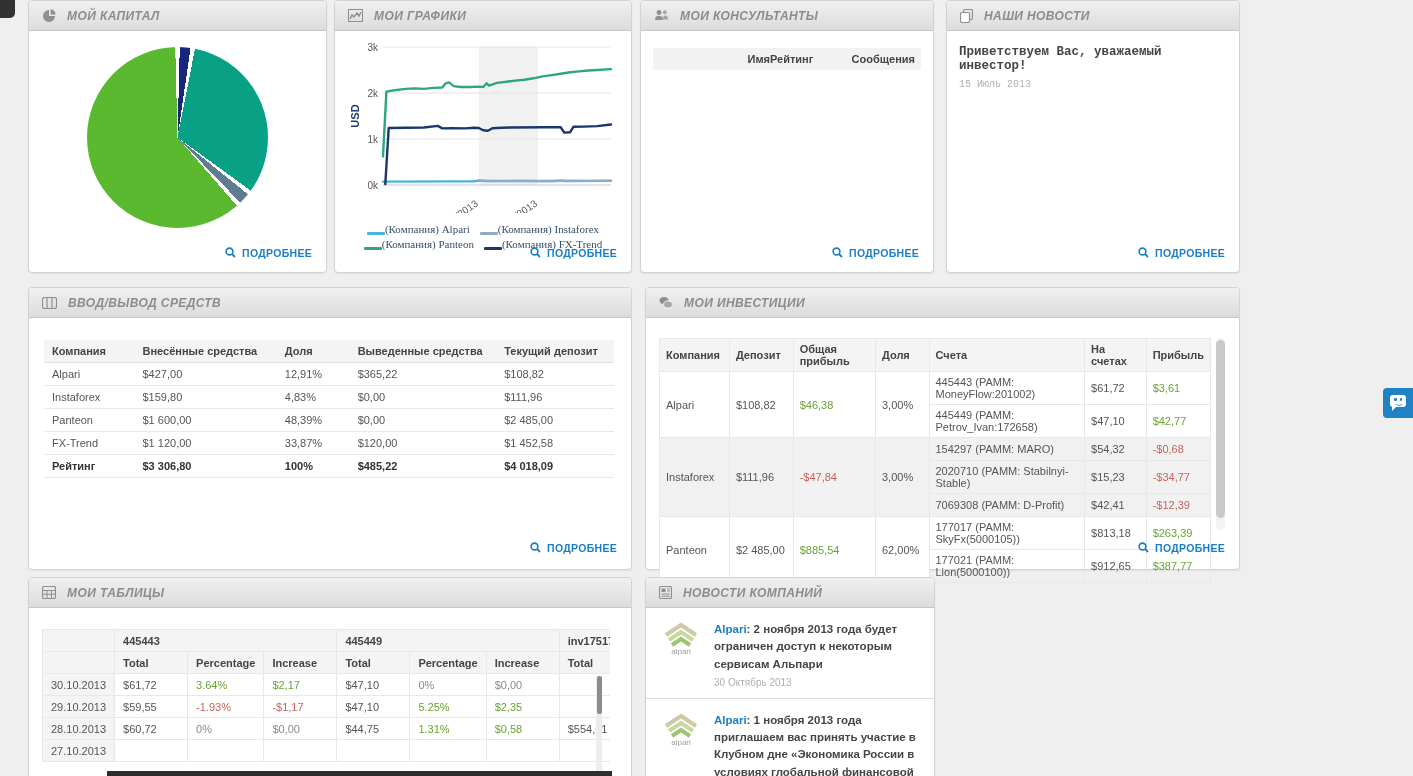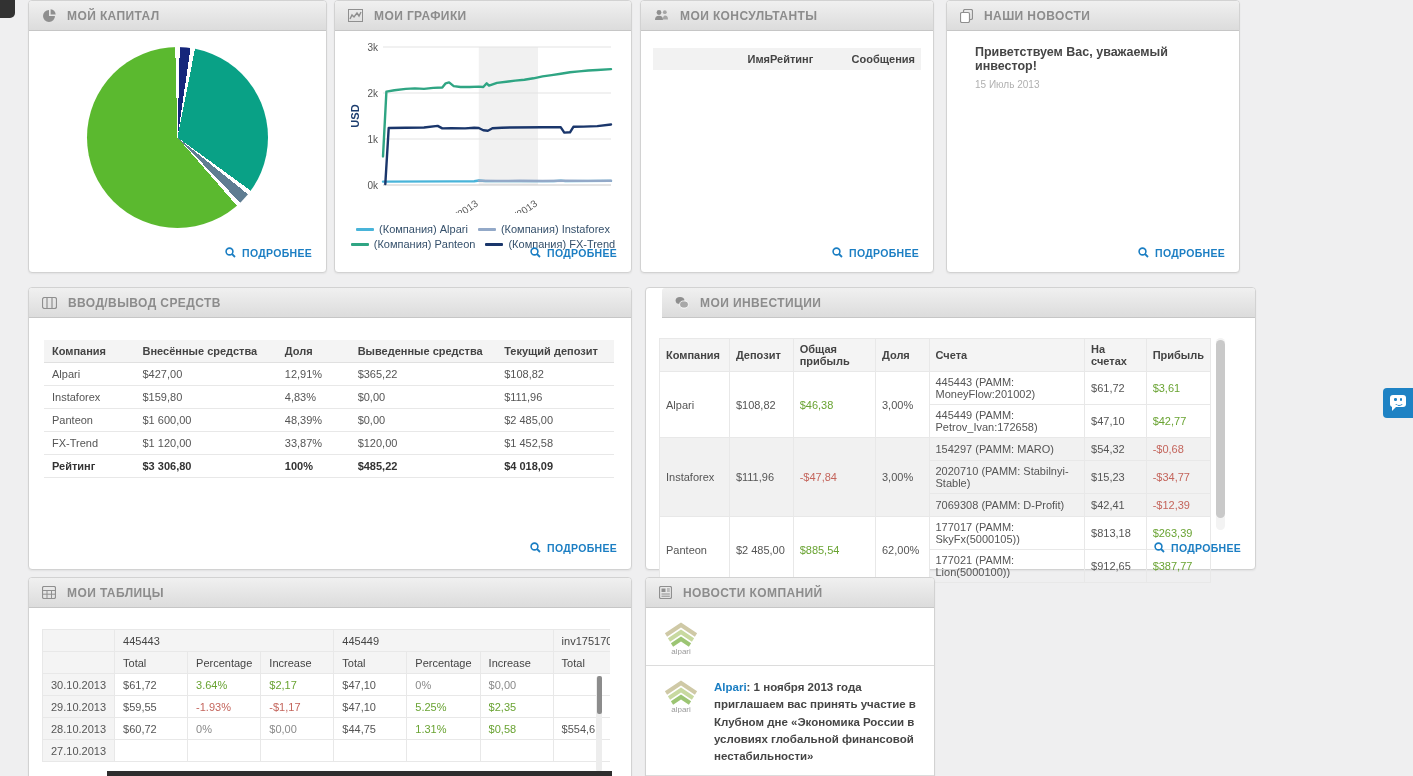--- a/index.html
+++ b/index.html
@@ -2,62 +2,62 @@
 <html><head>
 <meta charset="utf-8">
 <style>
   html,body{margin:0;padding:0;background:#efeff0;}
   .page{position:relative;width:1413px;height:776px;background:#efeff0;overflow:hidden;
         font-family:"Liberation Sans",sans-serif;color:#4a4a4a;}
   .corner-chip{position:absolute;left:0;top:0;width:15px;height:18px;background:#323232;border-radius:0 0 5px 0;}
   .panel{position:absolute;background:#fff;border:1px solid #d2d2d2;border-radius:4px;
          box-shadow:0 1px 2px rgba(0,0,0,.06);}
   .panel-header{height:29px;display:flex;align-items:center;gap:11px;padding:0 13px;
-        background:linear-gradient(#f0f0f0,#dcdcdc);border-bottom:1px solid #c6c6c6;border-radius:3px 3px 0 0;}
+        background:linear-gradient(#f0f0f0,#dcdcdc);border-bottom:1px solid #c6c6c6;border-radius:3px 3px 0 0;font-style:italic;}
   .panel-title{font-size:12px;font-weight:bold;color:#8c8c8c;letter-spacing:.4px;}
   .hicon{display:flex;align-items:center;}
   .details{position:absolute;right:14px;bottom:10px;display:flex;align-items:center;gap:6px;cursor:pointer;text-decoration:none;}
   .details span.lbl{font-size:10.5px;font-weight:bold;color:#1b7ec3;letter-spacing:.3px;}
   
   .pie{position:absolute;left:58px;top:46px;width:181px;height:181px;border-radius:50%;}
   
   .chart-wrap{position:absolute;left:12px;top:36px;}
   .legend{margin-top:6px;display:flex;flex-direction:column;align-items:center;gap:3px;}
   .legend-row{display:flex;gap:10px;}
-  .legend-item{display:flex;align-items:center;gap:5px;}
+  .legend-item{display:flex;align-items:flex-end;font-family:Liberation Serif, serif;}
   .legend-dash{width:18px;height:3px;border-radius:1px;}
   .legend-label{font-size:11px;color:#35506b;}
   
   table{border-collapse:collapse;font-size:11px;color:#555;}
   
   .cons-head{position:absolute;left:12px;right:12px;top:47px;height:22px;background:#f2f2f2;
              display:flex;align-items:center;font-size:11px;font-weight:bold;color:#444;}
   .cons-head .c1{width:42%;padding-left:12px;text-align:right;}
   .cons-head .c2{width:30%;}
   .cons-head .c3{width:28%;text-align:right;padding-right:6px;}
   
-  .ournews{padding:14px 28px;}
+  .ournews{padding:14px 12px;font-family:Liberation Mono, monospace;}
   .news-title{font-size:12.5px;font-weight:bold;color:#454545;}
   .news-date{font-size:10px;color:#b0b0b0;margin-top:6px;}
   
   .io-table{position:absolute;left:15px;top:52px;width:570px;}
   .io-table th,.io-table td{padding:5px 8px;text-align:left;border-bottom:1px solid #e8e8e8;height:12px;}
   .io-table thead th{background:#f4f4f4;font-weight:bold;color:#444;border-bottom:1px solid #e0e0e0;}
   .io-table tr.total td{font-weight:bold;color:#333;}
   
   .inv-table{position:absolute;left:13px;top:50px;width:552px;}
   .inv-table th,.inv-table td{padding:4px 6px;text-align:left;border:1px solid #e8e8e8;height:14px;}
   .inv-table thead th{background:#f4f4f4;font-weight:bold;color:#444;}
   .inv-table .grp-alt td{background:#f1f1f1;}
   .inv-table td.gcell{vertical-align:middle;background:#fff;}
   .inv-table .grp-alt td.gcell{background:#f1f1f1;}
   
   .big-wrap{position:absolute;left:13px;top:51px;right:21px;bottom:0;overflow:hidden;}
   .big-table th,.big-table td{padding:3px 8px;border:1px solid #e8e8e8;height:15px;text-align:left;white-space:nowrap;}
-  .big-table thead th{background:#f4f4f4;font-weight:normal;color:#444;}
+  .big-table thead th{background:#f4f4f4;font-weight:bold;color:#444;}
   .big-table td.datec{background:#f4f4f4;color:#555;}
   .pos{color:#69a332;}
   .neg{color:#c4655c;}
   .neutral{color:#8a8a8a;}
   
   .vscroll-track{position:absolute;background:#f3f3f3;border-radius:5px;}
   .vscroll-thumb{position:absolute;background:#c9c9c9;border-radius:5px;}
   .vscroll-thumb.dark{background:#8c8c8c;border-radius:2px;}
   .hscroll-dark{position:absolute;background:#2e2e2e;}
   
@@ -271,21 +271,21 @@
       </table>
     <a class="details" style="bottom:12px;">
       <span><svg width="11" height="11" viewBox="0 0 11 11">
             <circle cx="4.5" cy="4.5" r="3.4" fill="none" stroke="#1b7ec3" stroke-width="1.6"></circle>
             <line x1="7" y1="7" x2="10" y2="10" stroke="#1b7ec3" stroke-width="1.8"></line>
           </svg></span>
       <span class="lbl">ПОДРОБНЕЕ</span>
     </a>
   </section>
 
-  <section class="panel" style="left:645px;top:287px;width:593px;height:281px;padding-left:16px;">
+  <section class="panel" style="left:645px;top:287px;width:593px;height:281px;">
     <div class="panel-header">
       <span class="hicon">
         <svg width="14" height="13" viewBox="0 0 14 13">
             <ellipse cx="5" cy="4.5" rx="4.4" ry="3.6" fill="#8f8f8f"></ellipse>
             <ellipse cx="9" cy="8.5" rx="4.4" ry="3.6" fill="#a8a8a8" stroke="#fff" stroke-width="0.8"></ellipse>
           </svg>
       </span>
       <span class="panel-title">МОИ ИНВЕСТИЦИИ</span>
     </div>
     <table class="inv-table" id="inv-table">
@@ -460,20 +460,24 @@
       <span class="panel-title">НОВОСТИ КОМПАНИЙ</span>
     </div>
     <div id="cnews-list">
         <div class="cnews-item">
           <svg width="42" height="34" viewBox="0 0 42 34">
             <path d="M6 14 L21 4 L36 14" fill="none" stroke="#cfc9a6" stroke-width="4"></path>
             <path d="M9 19 L21 11 L33 19" fill="none" stroke="#c8d9a0" stroke-width="4"></path>
             <path d="M12 24 L21 18 L30 24" fill="none" stroke="#9cc573" stroke-width="4"></path>
             <text x="21" y="33" text-anchor="middle" font-size="8" fill="#9a9a9a" font-family="Liberation Sans, sans-serif">alpari</text>
           </svg>
+          <div class="cnews-body">
+            <div class="cnews-title"><span class="cnews-src">Alpari</span>: 2 ноября 2013 года будет ограничен доступ к некоторым сервисам Альпари</div>
+            <div class="cnews-date">30 Октябрь 2013</div>
+          </div>
         </div>
         <div class="cnews-item">
           <svg width="42" height="34" viewBox="0 0 42 34">
             <path d="M6 14 L21 4 L36 14" fill="none" stroke="#cfc9a6" stroke-width="4"></path>
             <path d="M9 19 L21 11 L33 19" fill="none" stroke="#c8d9a0" stroke-width="4"></path>
             <path d="M12 24 L21 18 L30 24" fill="none" stroke="#9cc573" stroke-width="4"></path>
             <text x="21" y="33" text-anchor="middle" font-size="8" fill="#9a9a9a" font-family="Liberation Sans, sans-serif">alpari</text>
           </svg>
           <div class="cnews-body">
             <div class="cnews-title"><span class="cnews-src">Alpari</span>: 1 ноября 2013 года приглашаем вас принять участие в Клубном дне «Экономика России в условиях глобальной финансовой нестабильности»</div>

